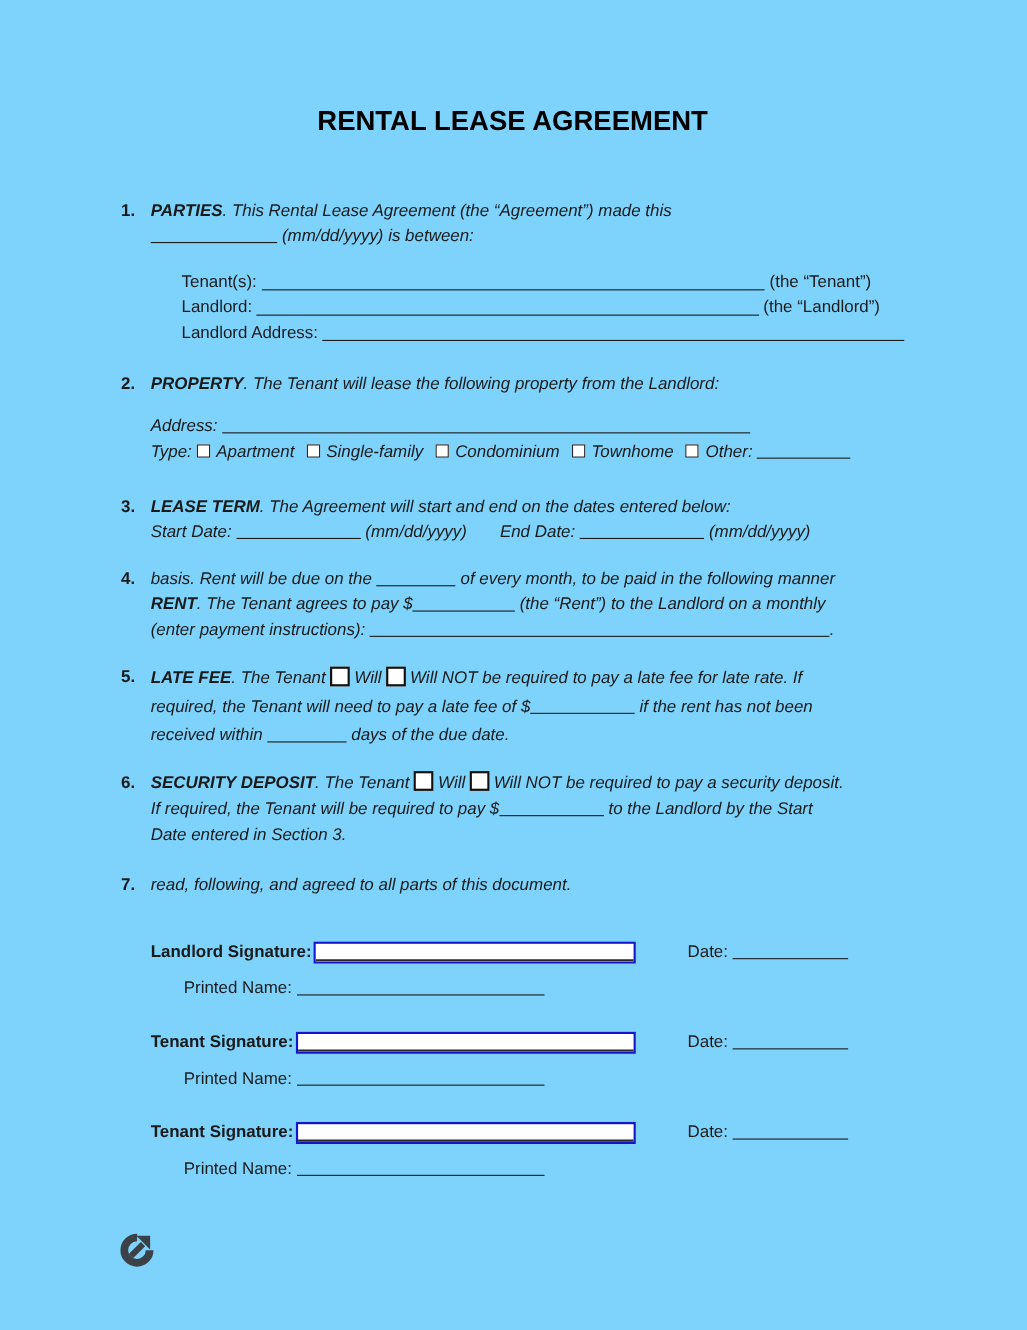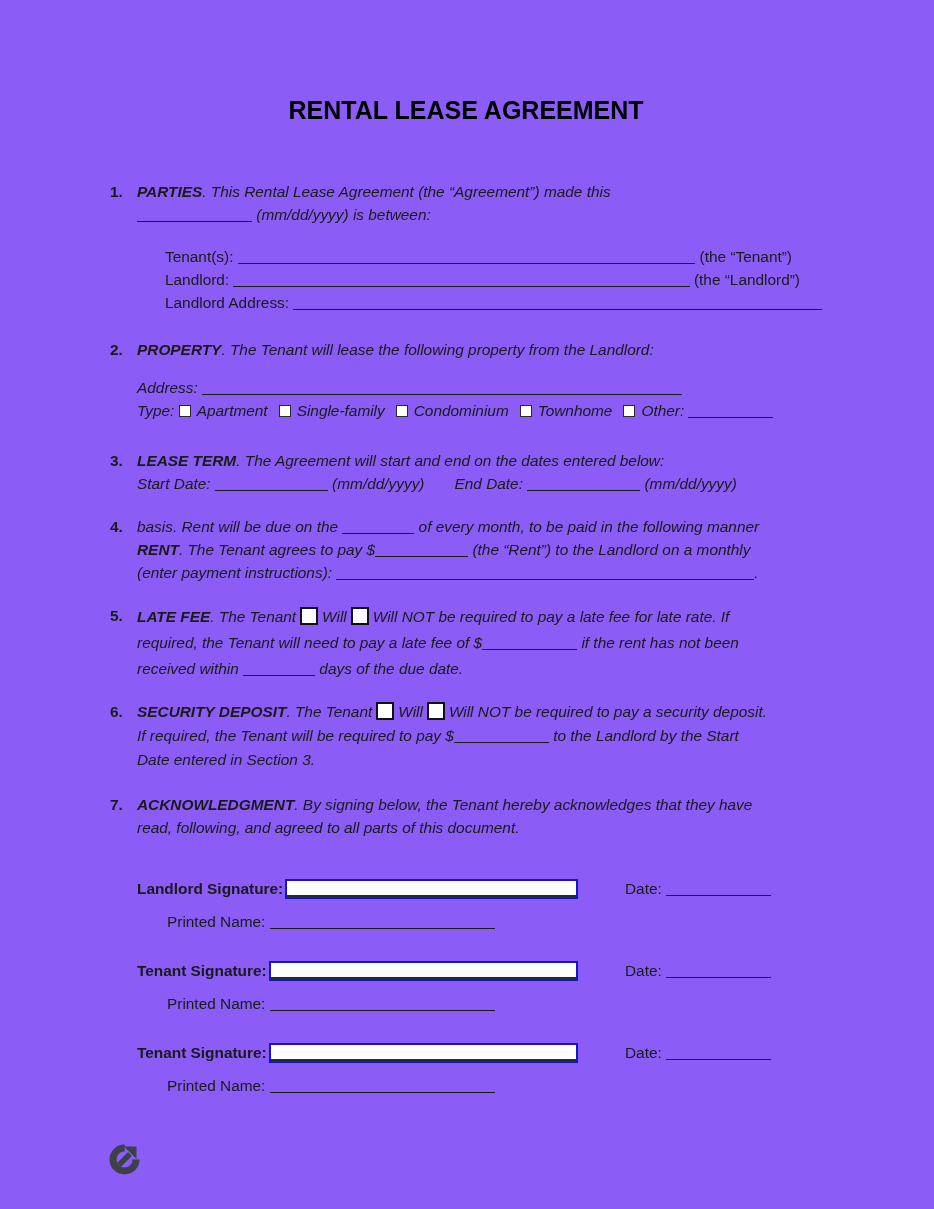--- a/index.html
+++ b/index.html
@@ -1,20 +1,20 @@
 <!DOCTYPE html>
 <html><head>
 <meta charset="utf-8">
 <style>
   html, body { margin: 0; padding: 0; background: #ffffff; }
   .page {
     position: relative;
     width: 934px;
     height: 1209px;
-    background: #8b5cf6;
+    background: #7dd3fc;
     box-sizing: border-box;
     padding: 92px 112px 0 110px;
     font-family: "Liberation Sans", sans-serif;
     font-size: 15.4px;
     color: #1a1a1a;
     overflow: hidden;
   }
   .title {
     text-align: center;
     font-weight: bold;
@@ -144,21 +144,20 @@
       <div class="line"><span class="hd">SECURITY DEPOSIT</span><span>. The Tenant</span><span class="cb"></span><span>Will</span><span class="cb"></span><span>Will NOT be required to pay a security deposit.</span></div>
       <div class="line"><span>If required, the Tenant will be required to pay $</span><span class="blank" style="width:95px"></span><span> to the Landlord by the Start</span></div>
       <div class="line"><span>Date entered in Section 3.</span></div>
     </div>
   </div>
 
   
   <div class="sec" style="margin-top:21px">
     <div class="num">7.</div>
     <div class="secbody">
-      <div class="line"><span class="hd">ACKNOWLEDGMENT</span><span>. By signing below, the Tenant hereby acknowledges that they have</span></div>
       <div class="line"><span>read, following, and agreed to all parts of this document.</span></div>
     </div>
   </div>
 
   
   <div class="sig-block">
 
     <div class="sig-row">
       <div class="sig-left">
         <span class="sig-label">Landlord Signature:</span>

